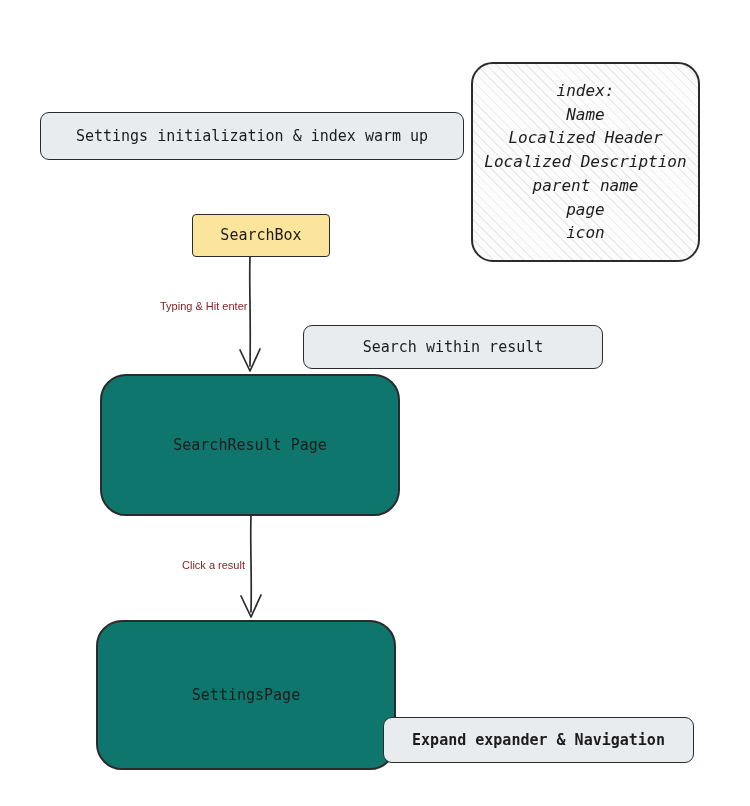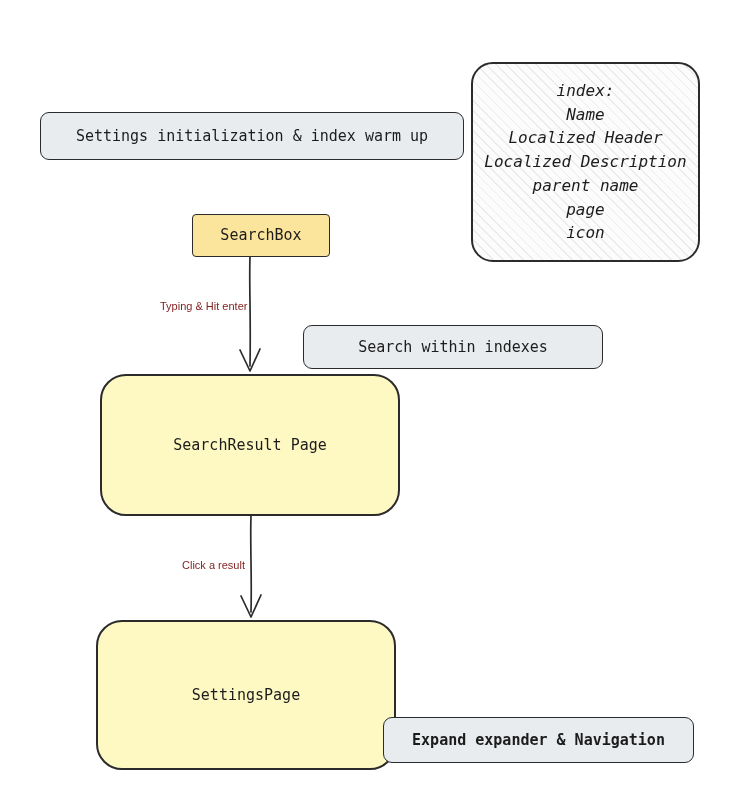--- a/index.html
+++ b/index.html
@@ -41,21 +41,21 @@
     padding: 8px 28px;
   }
   
   .yellow {
     background: #fbe49b;
     border: 1.8px solid #2b2b2b;
     border-radius: 4px;
     font-size: 15px;
   }
   .yellow-big {
-    background: #fef9c3;
+    background: #0f766e;
     border: 2px solid #2b2b2b;
     border-radius: 26px;
     font-size: 15px;
   }
   
   .hatch {
     border: 2px solid #2b2b2b;
     border-radius: 22px;
     font-size: 16px;
     background-color: #fcfcfc;
@@ -109,21 +109,21 @@
 icon</span>
 </div>
 
 <div class="node yellow" style="left:192px; top:214px; width:138px; height:43px;">
   <span>SearchBox</span>
 </div>
 
 <div class="edge-label" style="left:160px; top:300px;">Typing &amp; Hit enter</div>
 
 <div class="node note" style="left:303px; top:325px; width:300px; height:44px;">
-  <span>Search within indexes</span>
+  <span>Search within result</span>
 </div>
 
 <div class="node yellow-big" style="left:100px; top:374px; width:300px; height:142px;">
   <span>SearchResult Page</span>
 </div>
 
 <div class="edge-label" style="left:182px; top:559px;">Click a result</div>
 
 <div class="node yellow-big" style="left:96px; top:620px; width:300px; height:150px;">
   <span>SettingsPage</span>

